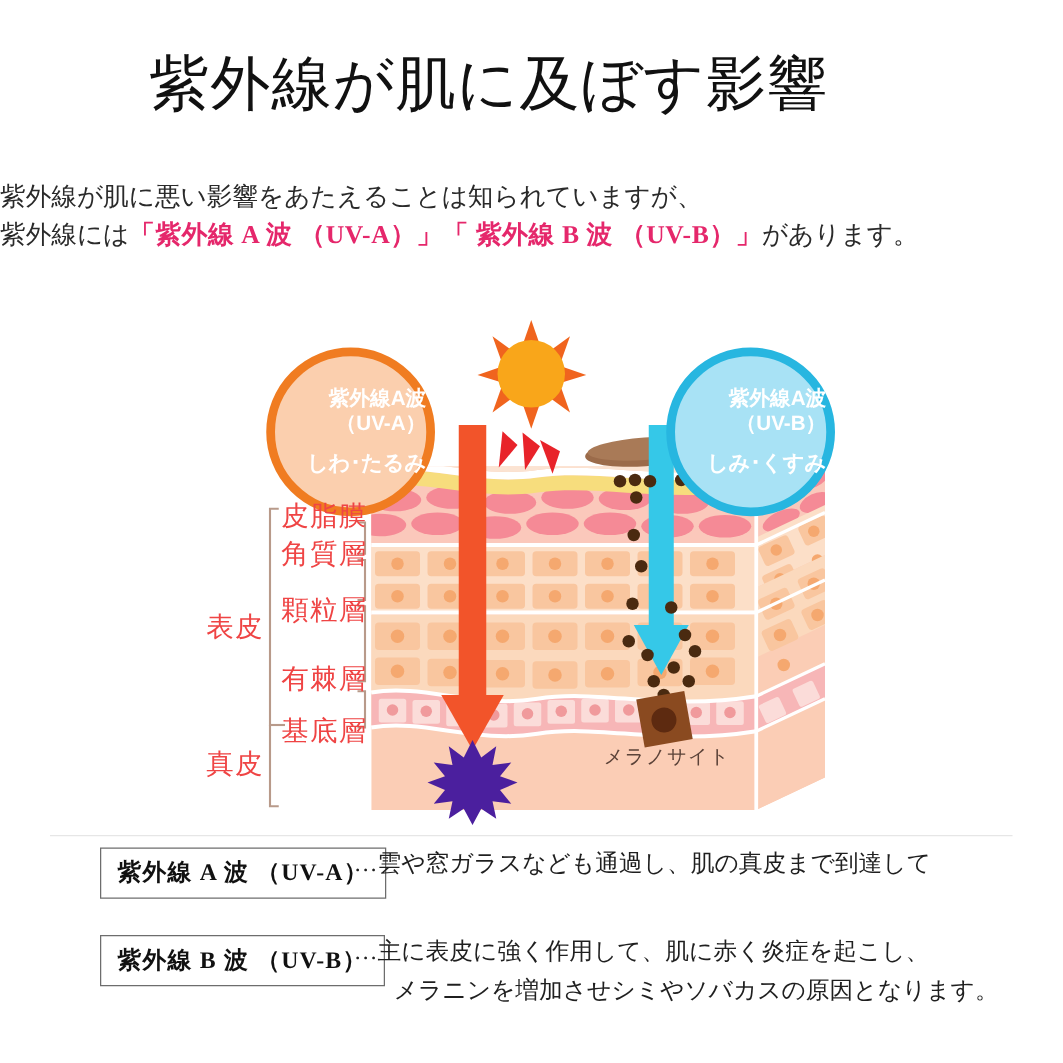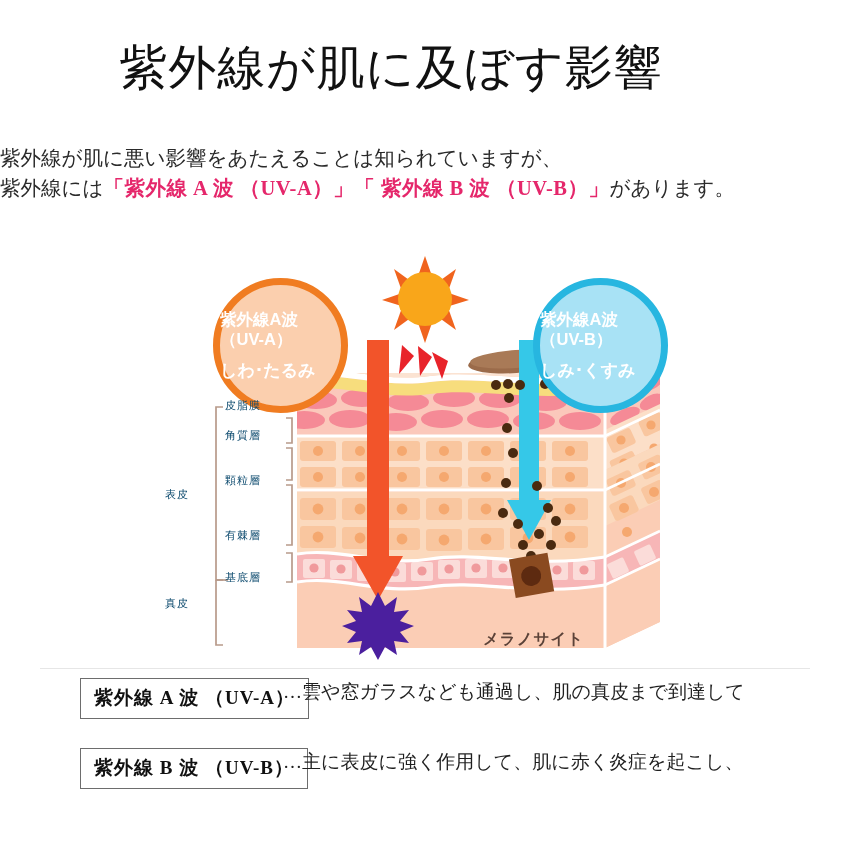--- a/index.html
+++ b/index.html
@@ -30,21 +30,21 @@
     font-size:20.5px;line-height:30px;
     color:#2a2a2a;
     white-space:nowrap;
   }
   .sub-line{display:block;}
   .hl{color:#e5276b;font-weight:bold;letter-spacing:.5px;}
 
   
   .circle{
     position:absolute;border-radius:50%;
-    display:flex;flex-direction:column;align-items:flex-start;justify-content:center;
+    display:flex;flex-direction:column;align-items:flex-end;justify-content:center;
     text-align:center;box-sizing:border-box;
   }
   .circle-a{
     left:213px;top:46px;width:135px;height:135px;
     background:#fbcfae;border:7px solid #f07c21;
     color:#ffffff;
   }
   .circle-b{
     left:533px;top:46px;width:135px;height:135px;
     background:#a8e2f5;border:7px solid #27b6e0;
@@ -71,21 +71,21 @@
     font-family:"Liberation Serif","DejaVu Serif",serif;
     font-size:19px;line-height:31px;color:#1f1f1f;
     white-space:nowrap;
   }
   .infotext .l2{display:block;padding-left:32px;}
 
   
   .lbl{
     position:absolute;
     font-family:"Liberation Serif","DejaVu Serif",serif;
-    font-size:11px;color:#0c4a6e;white-space:nowrap;letter-spacing:1px;
+    font-size:22px;color:#ef4444;white-space:nowrap;letter-spacing:1px;
   }
   .mela-lbl{
     position:absolute;
     font-family:"Liberation Serif","DejaVu Serif",serif;
     font-size:15.5px;color:#5b4238;white-space:nowrap;letter-spacing:1px;
   }
   svg{display:block;}
   #deco{position:absolute;left:0;top:0;width:850px;height:850px;pointer-events:none;}
 </style>
 </head>
@@ -400,32 +400,33 @@
   </div>
 
   <div class="lbl" style="left:225px;top:398px;">皮脂膜</div>
   <div class="lbl" style="left:225px;top:428px;">角質層</div>
   <div class="lbl" style="left:225px;top:473px;">顆粒層</div>
   <div class="lbl" style="left:225px;top:528px;">有棘層</div>
   <div class="lbl" style="left:225px;top:570px;">基底層</div>
   <div class="lbl" style="left:165px;top:487px;">表皮</div>
   <div class="lbl" style="left:165px;top:596px;">真皮</div>
 
-  <div class="mela-lbl" style="left:483px;top:629px;font-weight:bold;">メラノサイト</div>
+  <div class="mela-lbl" style="left:483px;top:595px;">メラノサイト</div>
 
   <div class="divider"></div>
 
   <div class="infoblock" style="top:676px;">
     <div class="info-row">
       <div class="tagbox" style="top:2px;">紫外線 A 波 （UV-A）</div>
       <div class="infotext">
         <span>…雲や窓ガラスなども通過し、肌の真皮まで到達して</span>
       </div>
     </div>
     <div class="info-row" style="margin-top:4px;">
       <div class="tagbox" style="top:2px;">紫外線 B 波 （UV-B）</div>
       <div class="infotext">
         <span>…主に表皮に強く作用して、肌に赤く炎症を起こし、</span>
+        <span class="l2">メラニンを増加させシミやソバカスの原因となります。</span>
       </div>
     </div>
   </div>
 
 </div>
 
 </body></html>

